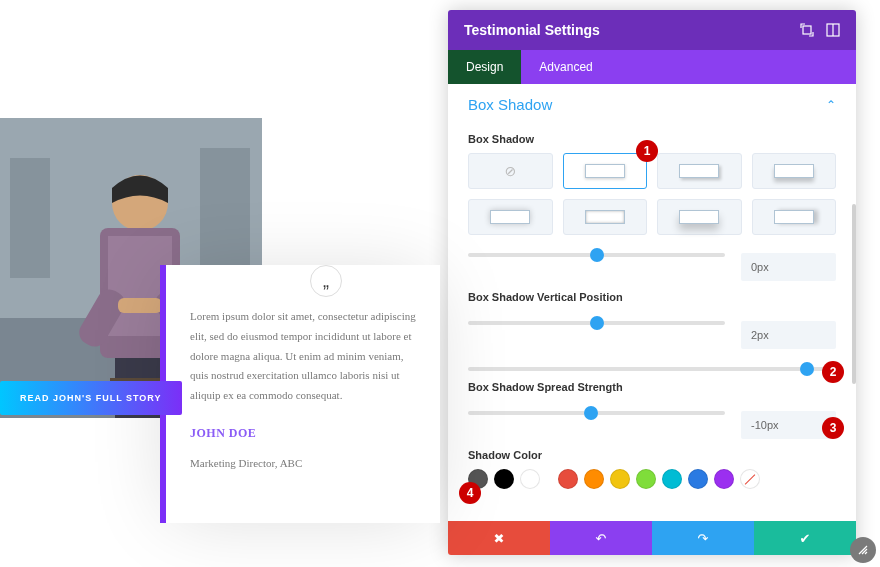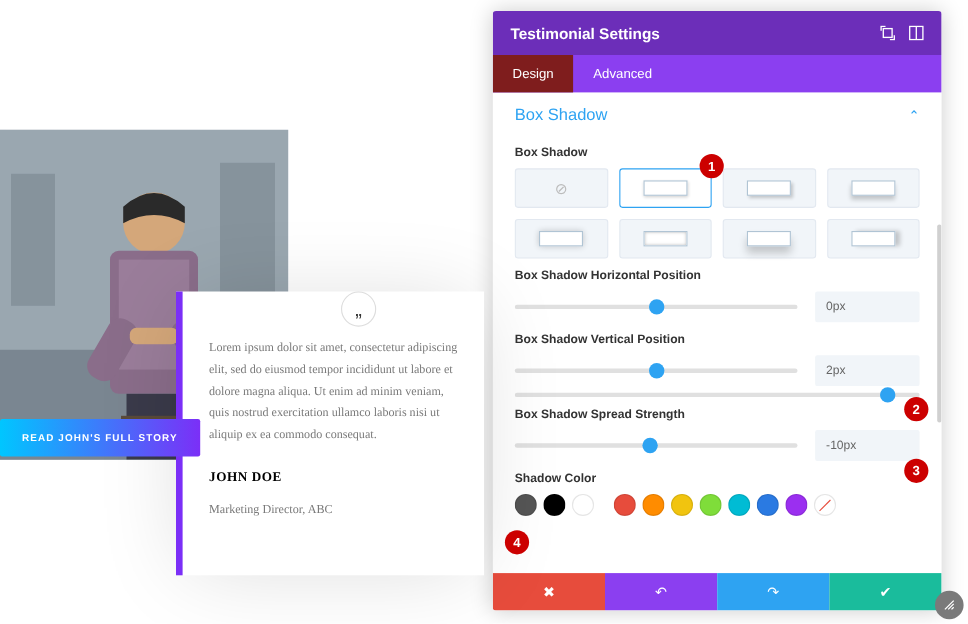--- a/index.html
+++ b/index.html
@@ -6,41 +6,41 @@
 body { font-family: -apple-system, BlinkMacSystemFont, "Segoe UI", Arial, sans-serif; background: #fff; width: 880px; height: 567px; position: relative; overflow: hidden; }
 
 
 .testimonial-area { position: absolute; left: 0; top: 118px; width: 430px; height: 420px; }
 .photo-box { position: absolute; left: 0; top: 0; width: 262px; height: 300px; background: linear-gradient(135deg, #6b7a8a 0%, #8a9aaa 50%, #b0bfc9 100%); overflow: hidden; }
 .photo-box svg { width: 100%; height: 100%; }
 .cta-btn { position: absolute; left: 0; top: 263px; background: linear-gradient(90deg, #00c6ff 0%, #7b2ff7 100%); color: #fff; font-weight: 700; font-size: 9px; letter-spacing: 1px; padding: 12px 20px; border-radius: 2px; z-index: 3; text-align: center; }
 .card { position: absolute; left: 160px; top: 147px; width: 280px; height: 258px; background: #fff; box-shadow: 0 2px 80px -10px rgba(0,0,0,.15); border-left: 6px solid #7b2ff7; padding: 42px 24px 24px 24px; z-index: 2; font-family: Liberation Serif, serif; }
 .quote-mark { position: absolute; left: 310px; top: 147px; width: 32px; height: 32px; border-radius: 50%; background: #fff; border: 1px solid #ddd; display: flex; align-items: center; justify-content: center; font-size: 18px; color: #333; z-index: 5; }
 .card p { font-size: 11px; line-height: 1.8; color: #7a7a7a; margin-bottom: 20px; }
-.card .name { font-size: 12px; font-weight: 700; color: #000000; letter-spacing: .5px; }
+.card .name { font-size: 12px; font-weight: 700; color: #8b5cf6; letter-spacing: .5px; }
 .card .job { font-size: 11px; color: #7a7a7a; margin-top: 16px; }
 
 
 .panel { position: absolute; left: 448px; top: 10px; width: 408px; height: 545px; background: #fff; box-shadow: 0 0 20px rgba(0,0,0,.2); display: flex; flex-direction: column; border-radius: 3px; overflow: hidden; }
 .panel-header { background: #6c2eb9; color: #fff; padding: 12px 16px; display: flex; align-items: center; }
 .panel-title { font-size: 14px; font-weight: 600; flex: 1; }
 .panel-header-icon { width: 14px; height: 14px; margin-left: 12px; cursor: pointer; display: flex; align-items: center; justify-content: center; }
 .tabs { background: #8b3ff0; display: flex; }
 .tab { color: #fff; font-size: 12px; padding: 10px 18px; cursor: pointer; }
-.tab.active { background: #7f1d1d; }
+.tab.active { background: #14532d; }
 .panel-body { flex: 1; overflow-y: auto; padding: 8px 20px 15px 20px; position: relative; border-radius: 21px; }
 .section-title { color: #2ea3f2; font-size: 15px; font-weight: 500; padding: 4px 0 10px 0; display: flex; justify-content: space-between; align-items: center; }
 .section-title .chev { color: #2ea3f2; font-size: 12px; }
 .field-label { font-size: 11px; font-weight: 600; color: #333; margin: 10px 0 8px 0; }
 .presets { display: grid; grid-template-columns: repeat(4,1fr); gap: 10px; }
 .preset { height: 36px; background: #f1f5f9; border: 1px solid #e2e8f0; border-radius: 3px; display: flex; align-items: center; justify-content: center; cursor: pointer; }
 .preset.selected { border: 1px solid #2ea3f2; background: #fff; }
 .preset-inner { width: 40px; height: 14px; background: #fff; border: 1px solid #b0c4d4; }
 .preset-none { color: #bbb; font-size: 14px; }
-.slider-row { display: flex; align-items: center; gap: 16px; margin-top: 6px; }
+.slider-row { display: flex; gap: 16px; margin-top: 18px; }
 .slider-track { flex: 1; height: 4px; background: #e0e0e0; border-radius: 2px; position: relative; cursor: pointer; }
 .slider-thumb { position: absolute; top: -5px; width: 14px; height: 14px; background: #2ea3f2; border-radius: 50%; transform: translateX(-50%); }
 .slider-value { width: 95px; background: #f1f5f9; padding: 8px 10px; font-size: 11px; color: #666; border-radius: 2px; }
 .colors { display: flex; gap: 6px; align-items: center; flex-wrap: wrap; }
 .color-swatch { width: 20px; height: 20px; border-radius: 50%; cursor: pointer; border: 1px solid rgba(0,0,0,.1); }
 .color-swatch.none { background: #fff; position: relative; }
 .color-swatch.none::after { content: ""; position: absolute; left: 2px; right: 2px; top: 50%; height: 1px; background: #e74c3c; transform: rotate(-45deg); }
 .panel-footer { display: flex; height: 34px; }
 .footer-btn { flex: 1; display: flex; align-items: center; justify-content: center; color: #fff; cursor: pointer; font-size: 13px; }
 .fb-red { background: #e74c3c; }
@@ -135,21 +135,20 @@
           <div class="preset-inner" style="box-shadow:inset 0 0 3px rgba(0,0,0,.3)"></div>
         </div>
       <div class="preset">
           <div class="preset-inner" style="box-shadow:0 6px 8px rgba(0,0,0,.2)"></div>
         </div>
       <div class="preset">
           <div class="preset-inner" style="box-shadow:4px 0 4px rgba(0,0,0,.2)"></div>
         </div>
     </div>
 
-    <div class="field-label">Box Shadow Horizontal Position</div>
     <div class="slider-row">
       <div class="slider-track">
           <div class="slider-thumb" style="left:50%"></div>
         </div>
       <div class="slider-value">0px</div>
     </div>
 
     <div class="field-label">Box Shadow Vertical Position</div>
     <div class="slider-row">
       <div class="slider-track">

